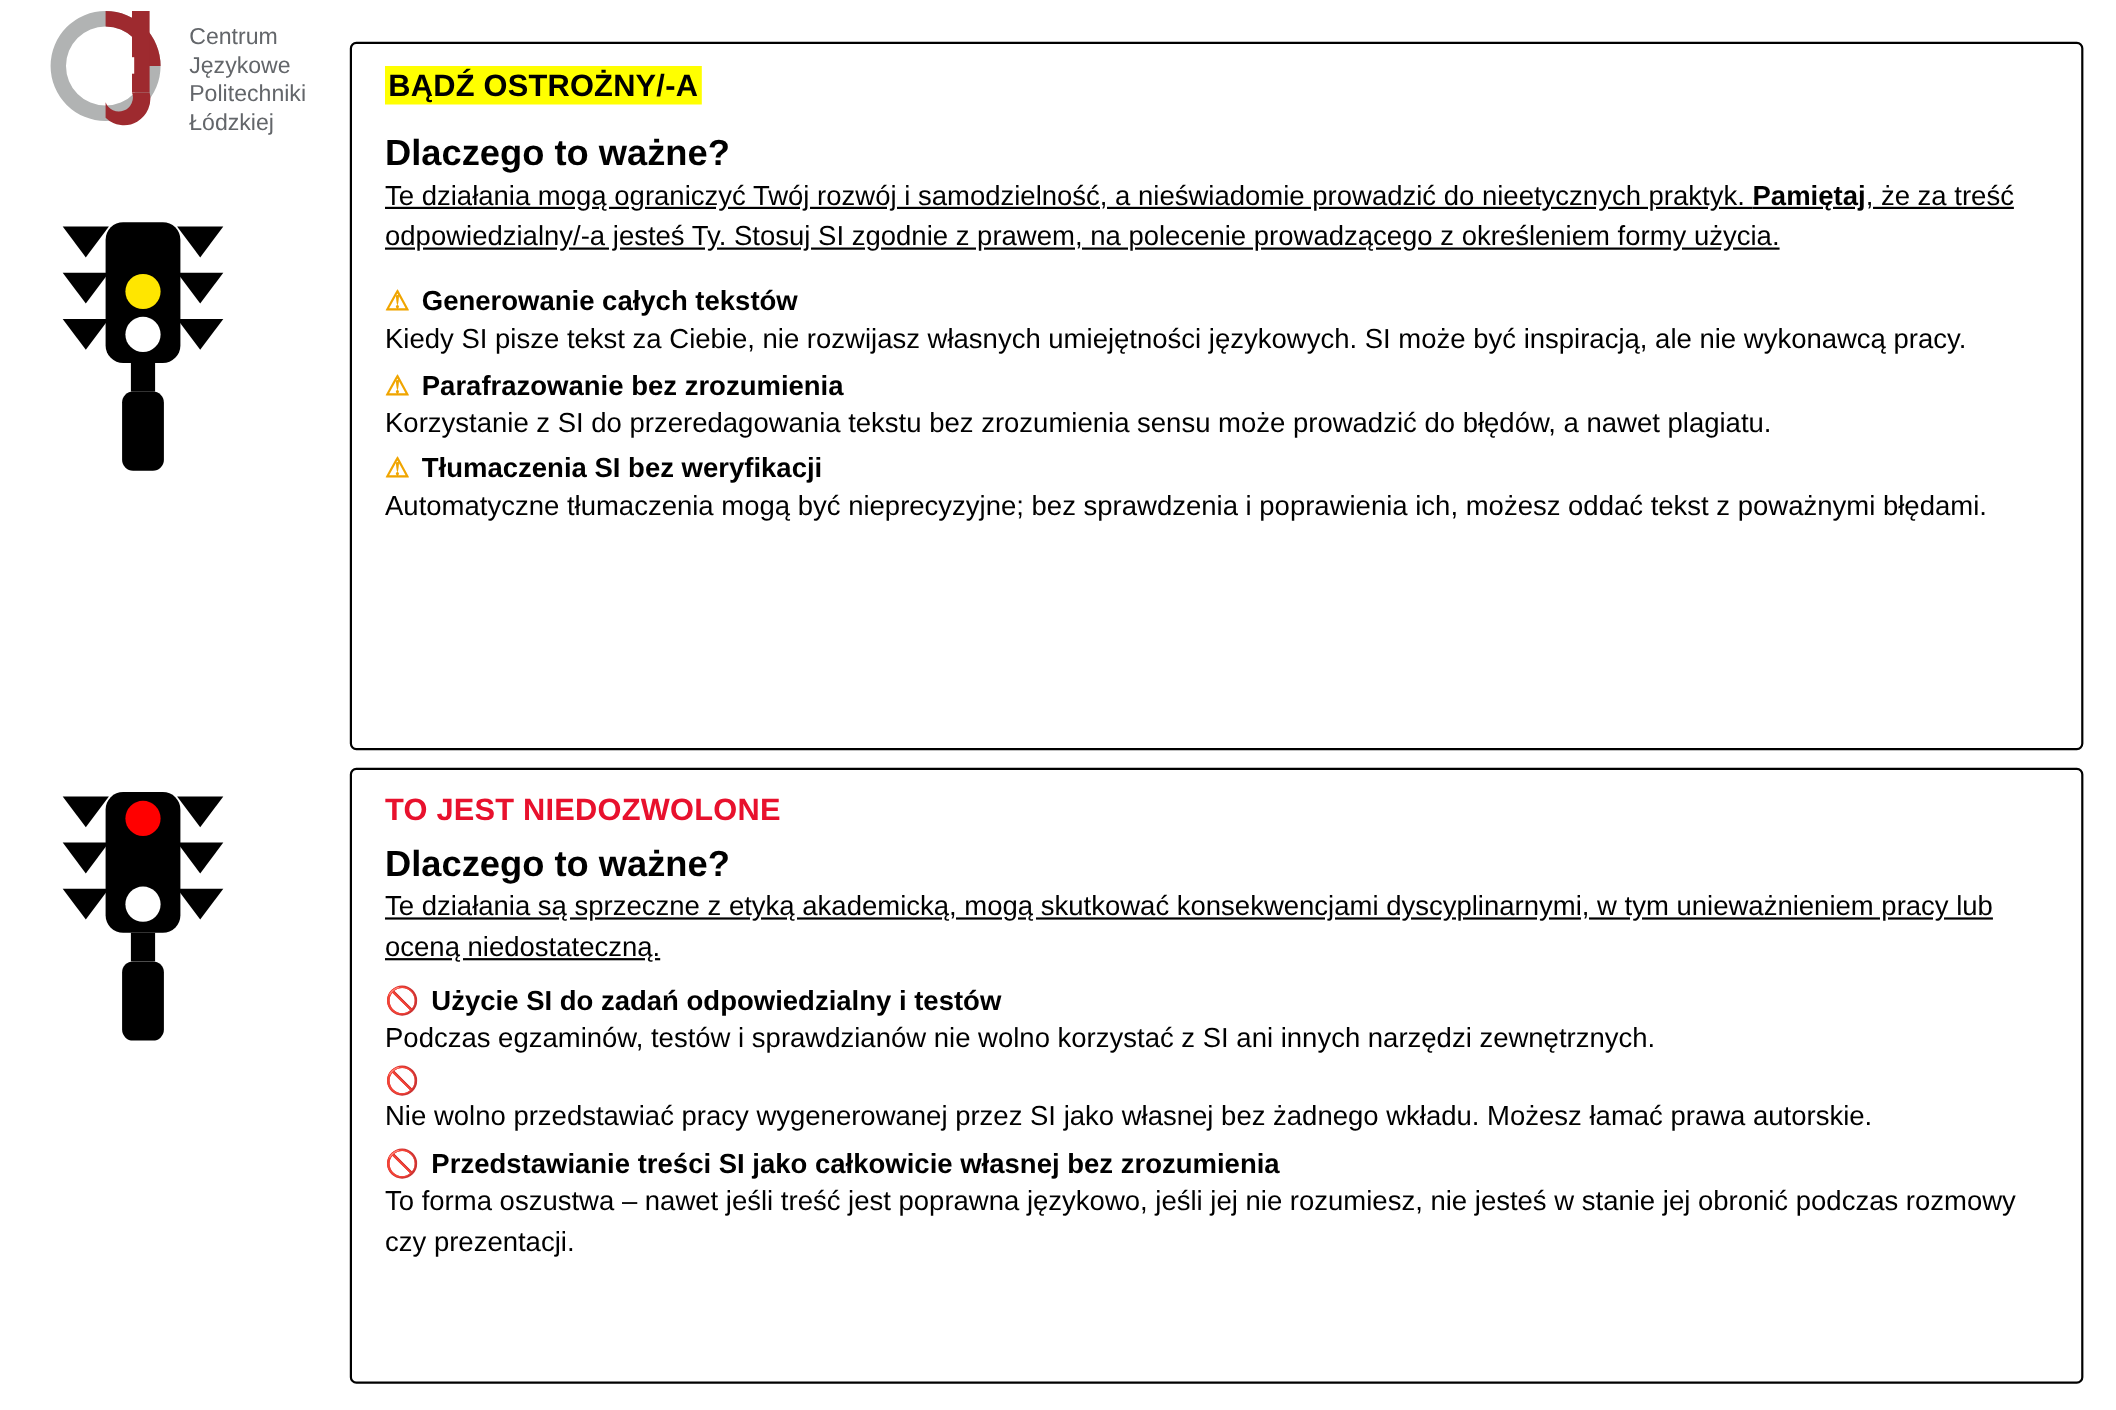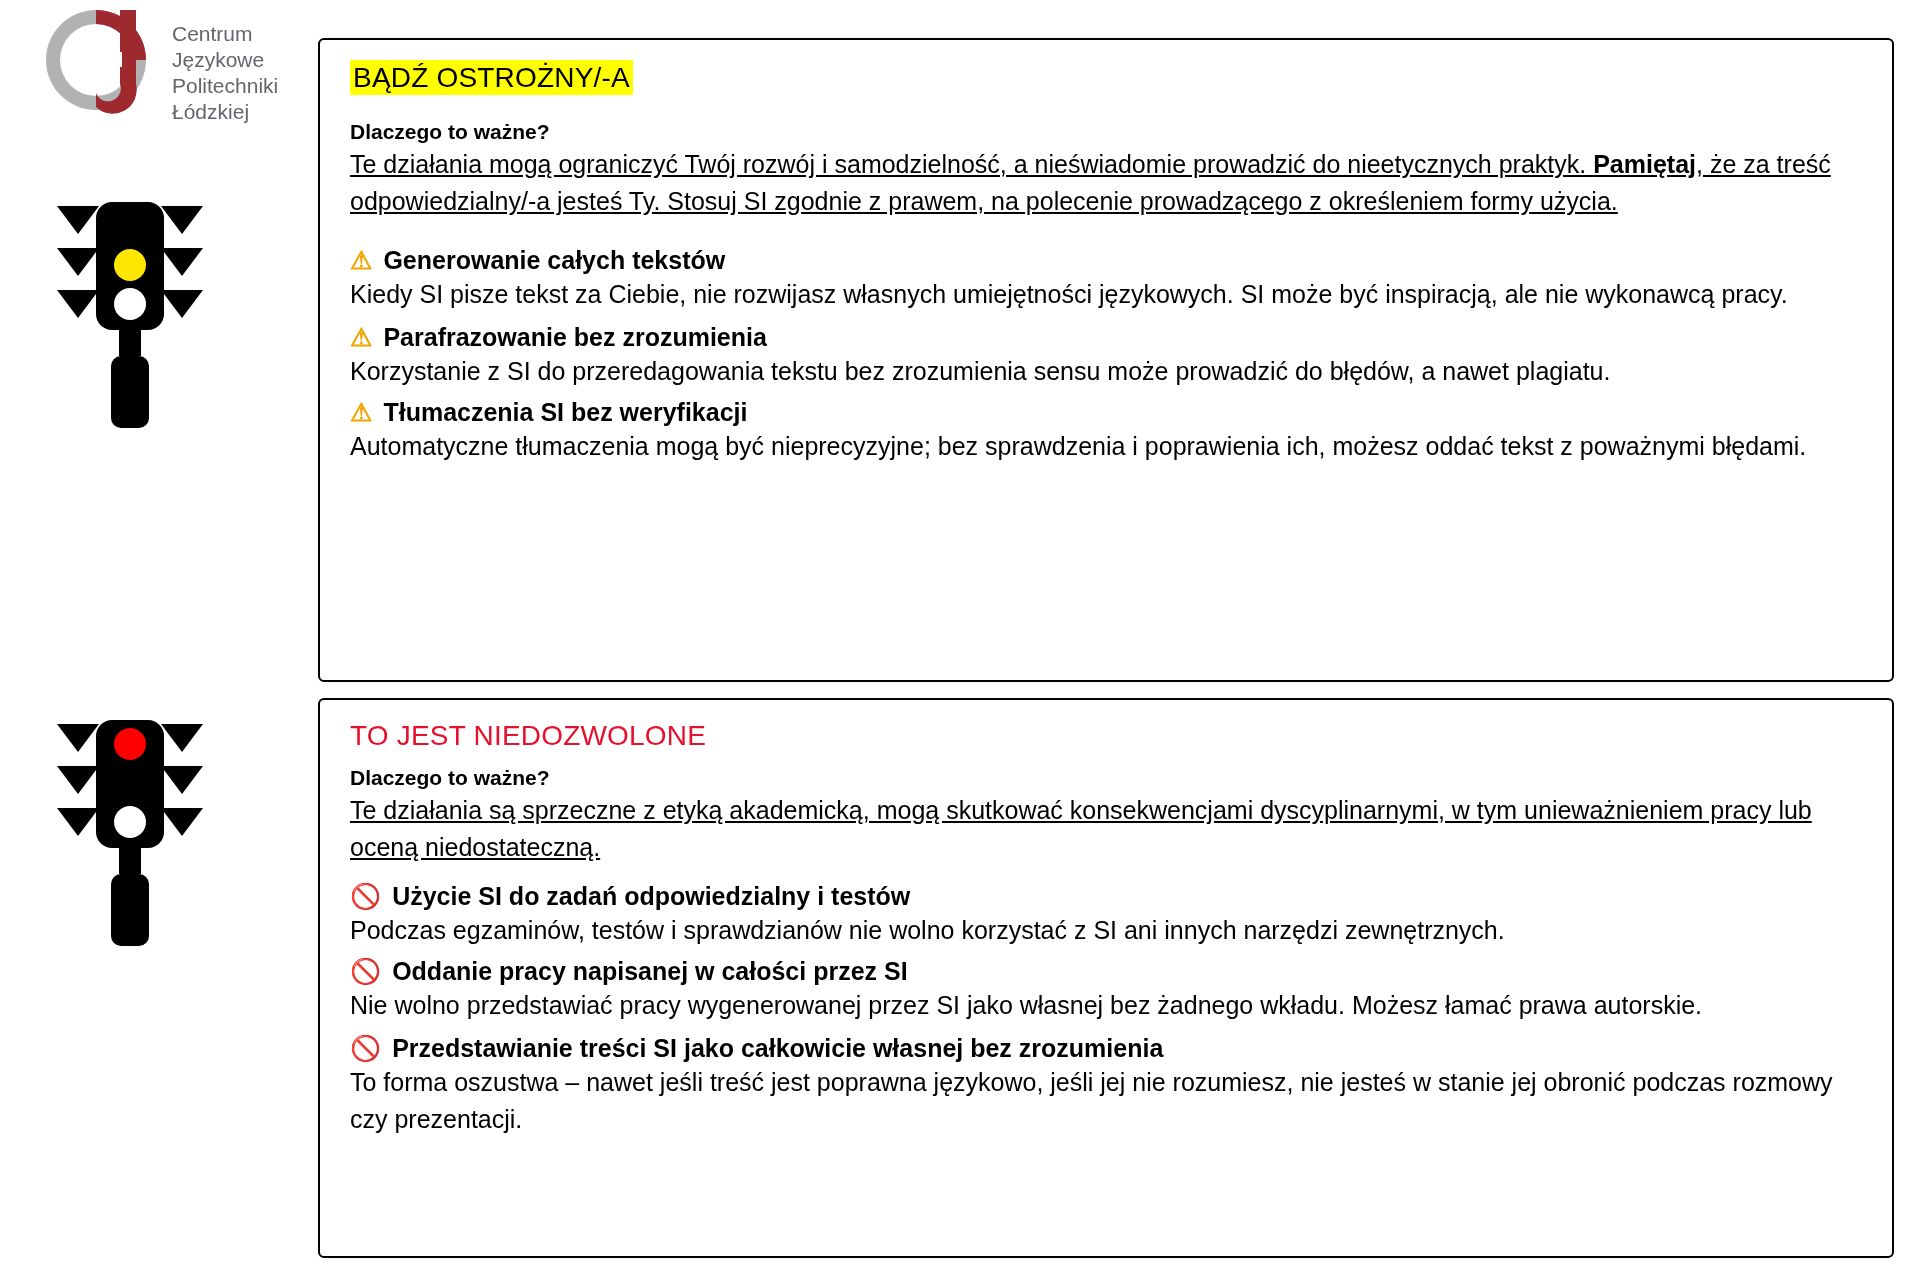--- a/index.html
+++ b/index.html
@@ -68,38 +68,38 @@
   .card-forbidden {
     left: 318px;
     top: 698px;
     width: 1576px;
     height: 560px;
     padding: 20px 30px 3px 30px;
   }
 
   .card-title {
     font-size: 28px;
-    font-weight: normal;
+    font-weight: bold;
     letter-spacing: .2px;
     margin: 0 0 26px 0;
     display: inline-block;
   }
   .title-highlight {
     background: #ffff00;
     color: #000000;
     padding: 2px 3px;
   }
   .title-red {
     color: #e8112d;
     padding: 0;
     margin-bottom: 14px;
   }
 
   .lead-head {
-    font-size: 21px;
+    font-size: 33px;
     font-weight: bold;
     margin: 0 0 2px 0;
   }
   .lead-body {
     font-size: 25px;
     line-height: 37px;
     margin: 0 0 0 0;
     text-decoration: underline;
   }
   .lead-body b { font-weight: bold; }
@@ -237,21 +237,20 @@
     <div class="item-head">
       <span class="sym sym-ban">🚫</span>
       <span>Użycie SI do zadań odpowiedzialny i testów</span>
     </div>
     <p class="item-body tight">Podczas egzaminów, testów  i sprawdzianów nie wolno korzystać z SI ani innych narzędzi zewnętrznych.</p>
   </div>
 
   <div>
     <div class="item-head">
       <span class="sym sym-ban">🚫</span>
-      <span>Oddanie pracy napisanej w całości przez SI</span>
     </div>
     <p class="item-body">Nie wolno przedstawiać pracy wygenerowanej przez SI jako własnej bez żadnego wkładu. Możesz łamać prawa autorskie.</p>
   </div>
 
   <div>
     <div class="item-head">
       <span class="sym sym-ban">🚫</span>
       <span>Przedstawianie treści SI jako całkowicie własnej bez zrozumienia</span>
     </div>
     <p class="item-body">To forma oszustwa – nawet jeśli treść jest poprawna językowo, jeśli jej nie rozumiesz, nie jesteś w stanie jej obronić podczas rozmowy czy prezentacji.</p>

